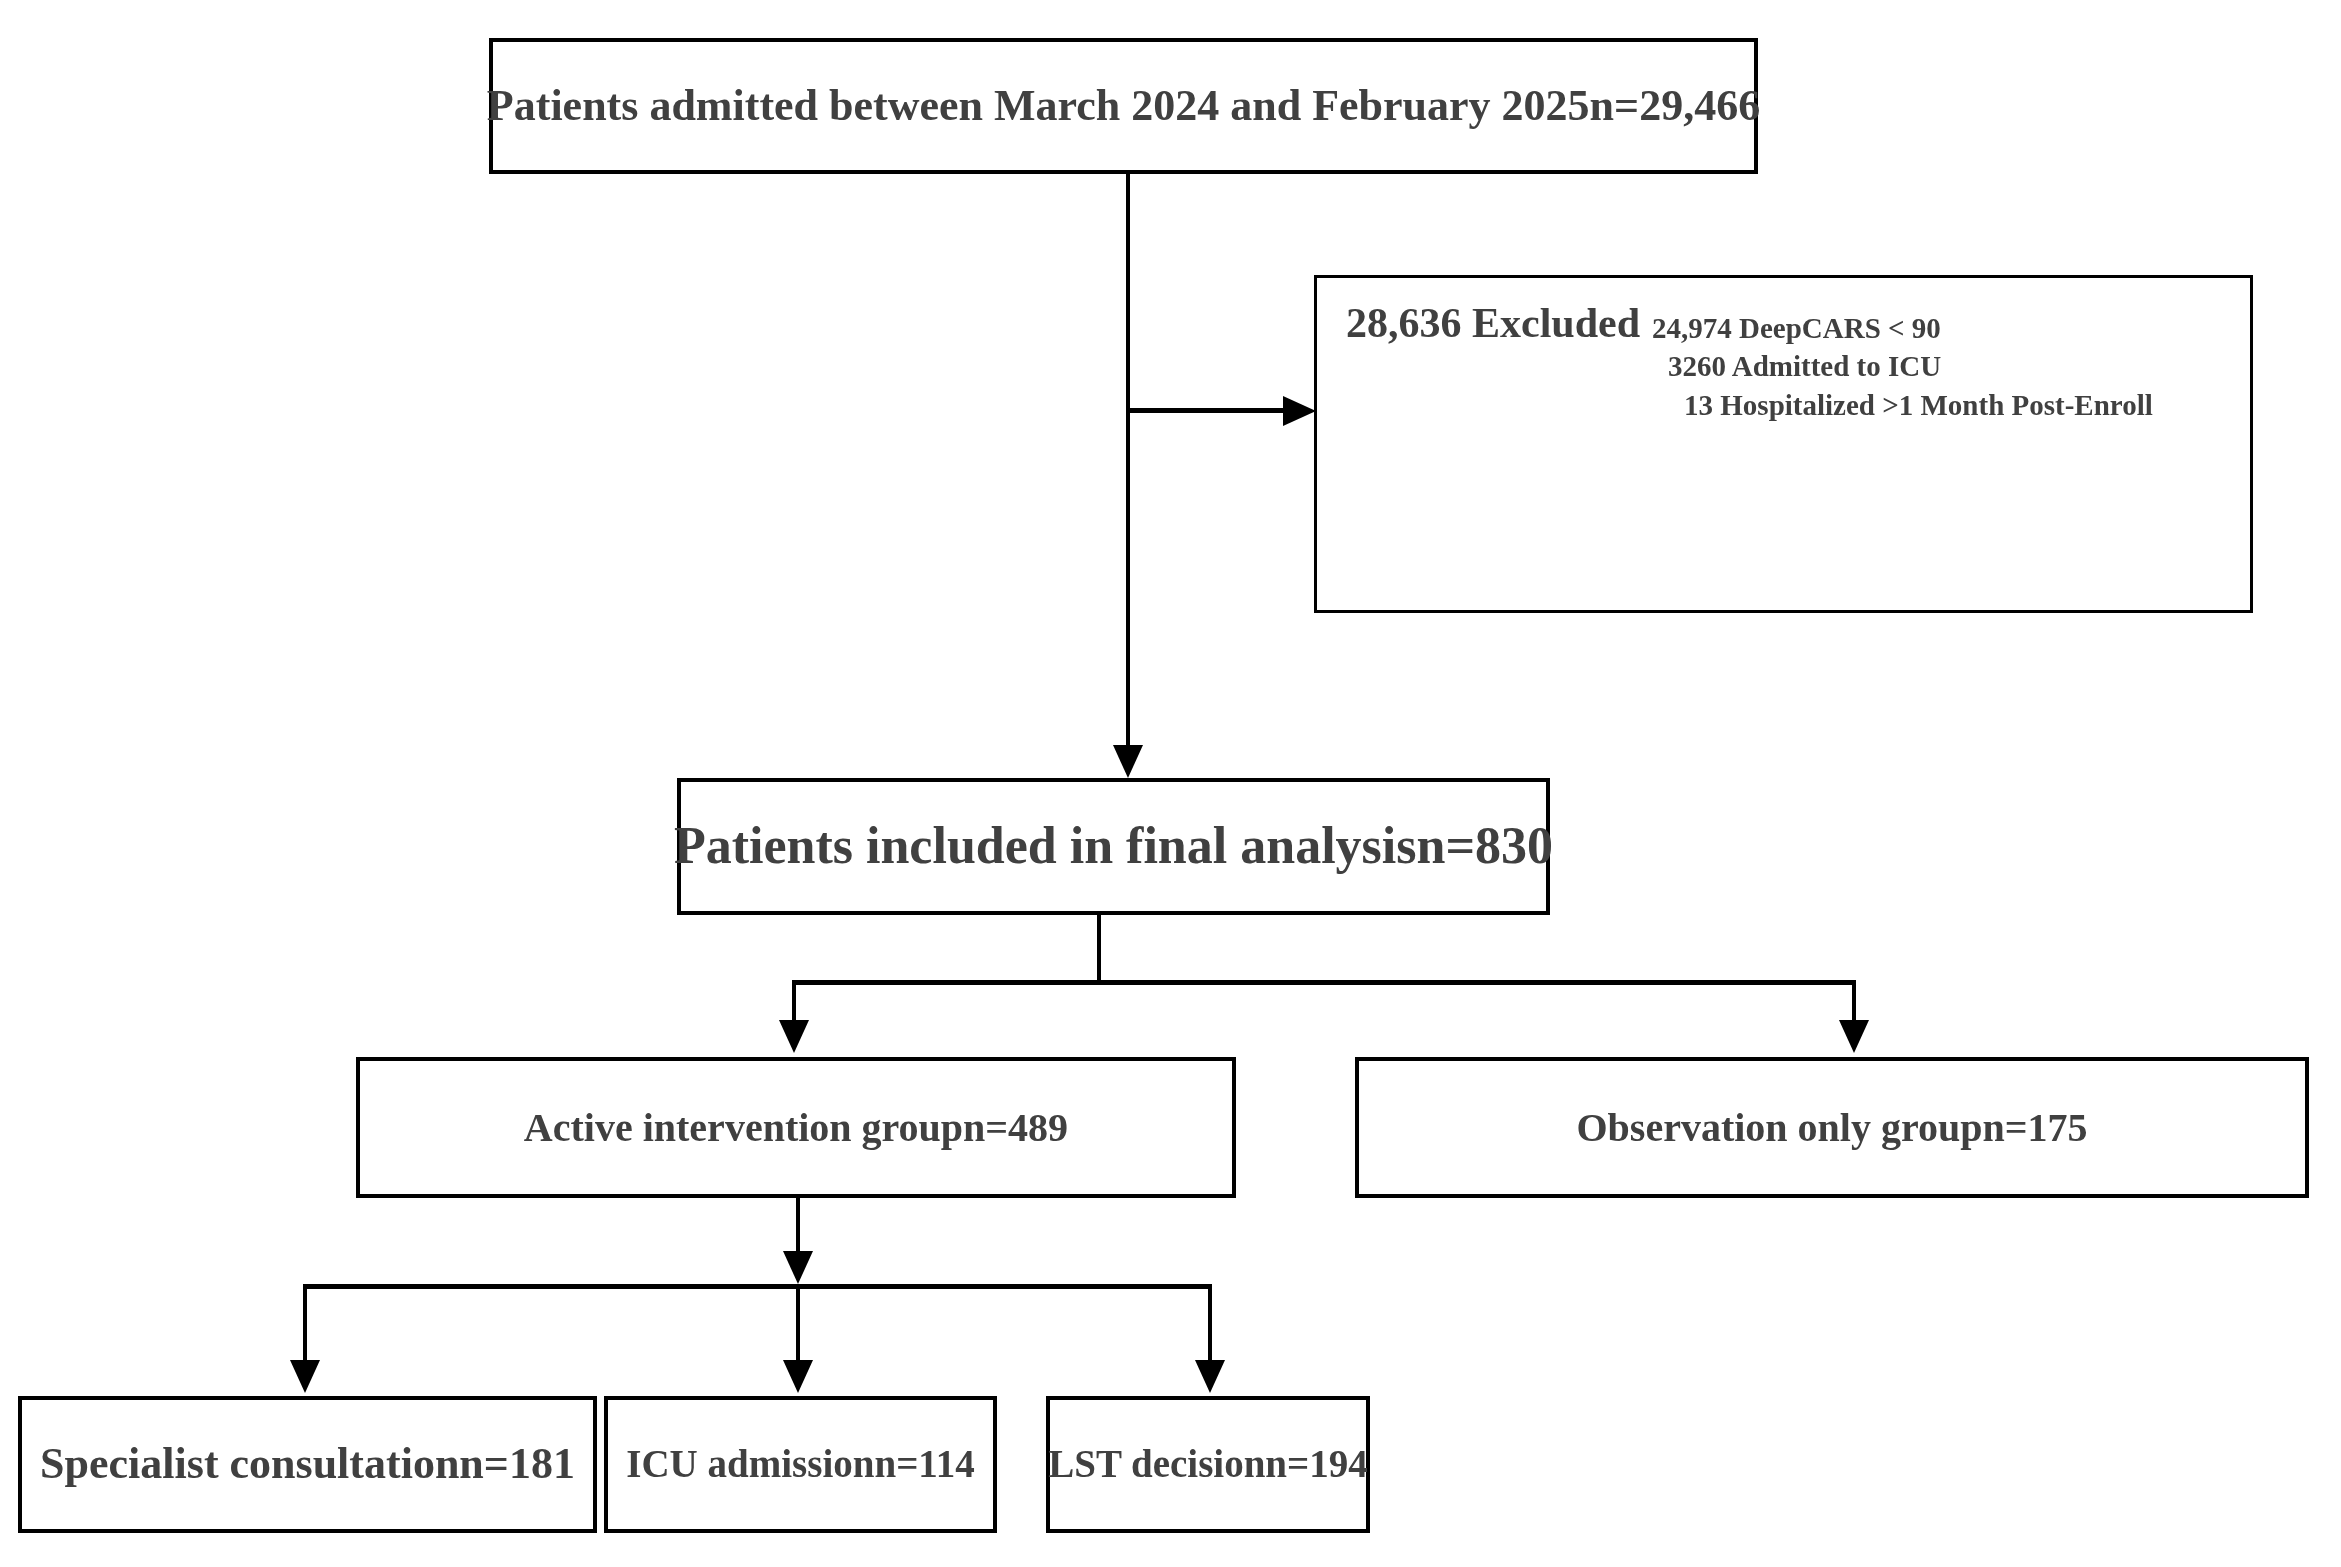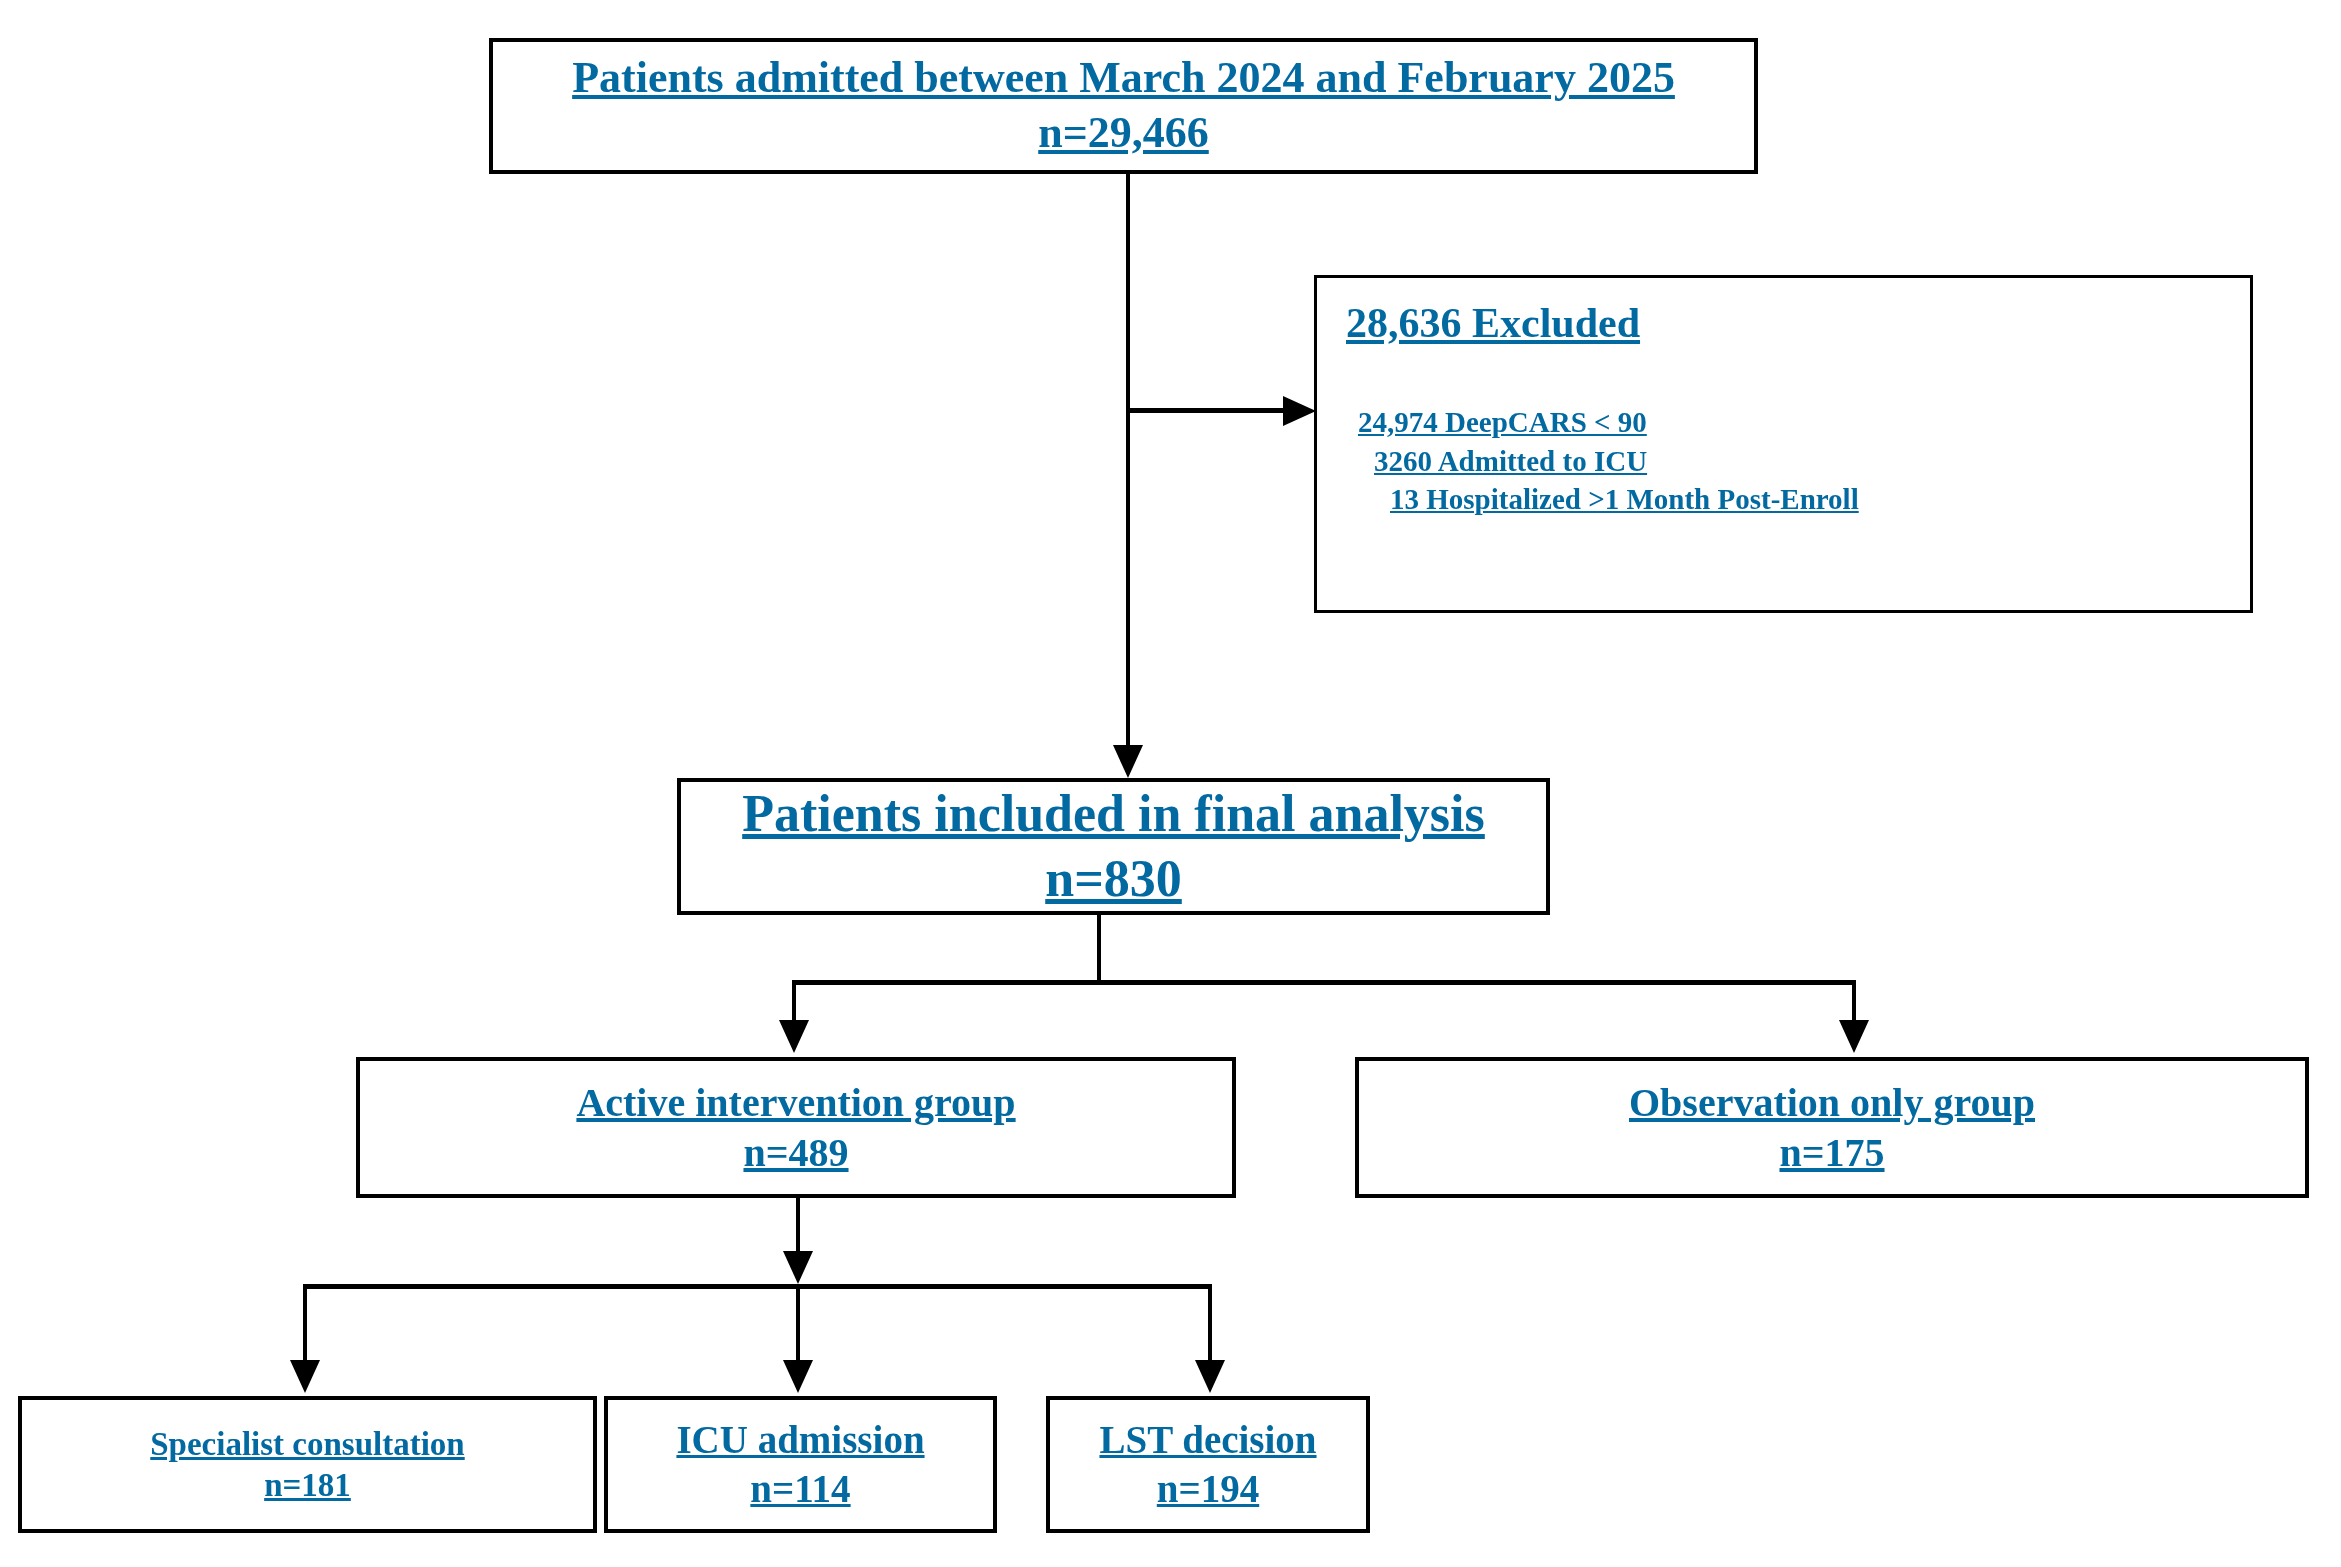--- a/index.html
+++ b/index.html
@@ -17,28 +17,27 @@
     height: 1568px;
     background: #ffffff;
     overflow: hidden;
   }
   .flowbox {
     position: absolute;
     box-sizing: border-box;
     background: #ffffff;
     border: 4.3px solid #000000;
     display: flex;
-    flex-direction: column;
+    flex-direction: row;
     align-items: center;
     justify-content: center;
     text-align: center;
-    color: #0369a1;
+    color: #404040;
     font-weight: bold;
     line-height: 1.24;
-    text-decoration: underline;
   }
   .flowbox .title-line,
   .flowbox .count-line {
     display: block;
     white-space: nowrap;
   }
   
   #box-top {
     left: 489px; top: 38px; width: 1269px; height: 136px;
     font-size: 44px;
@@ -79,21 +78,21 @@
   #box-active {
     left: 356px; top: 1057px; width: 880px; height: 141px;
     font-size: 40px;
   }
   #box-observation {
     left: 1355px; top: 1057px; width: 954px; height: 141px;
     font-size: 40px;
   }
   #box-specialist {
     left: 18px; top: 1396px; width: 579px; height: 137px;
-    font-size: 33px;
+    font-size: 44px;
   }
   #box-icu {
     left: 604px; top: 1396px; width: 393px; height: 137px;
     font-size: 39px;
   }
   #box-lst {
     left: 1046px; top: 1396px; width: 324px; height: 137px;
     font-size: 39px;
   }
   

